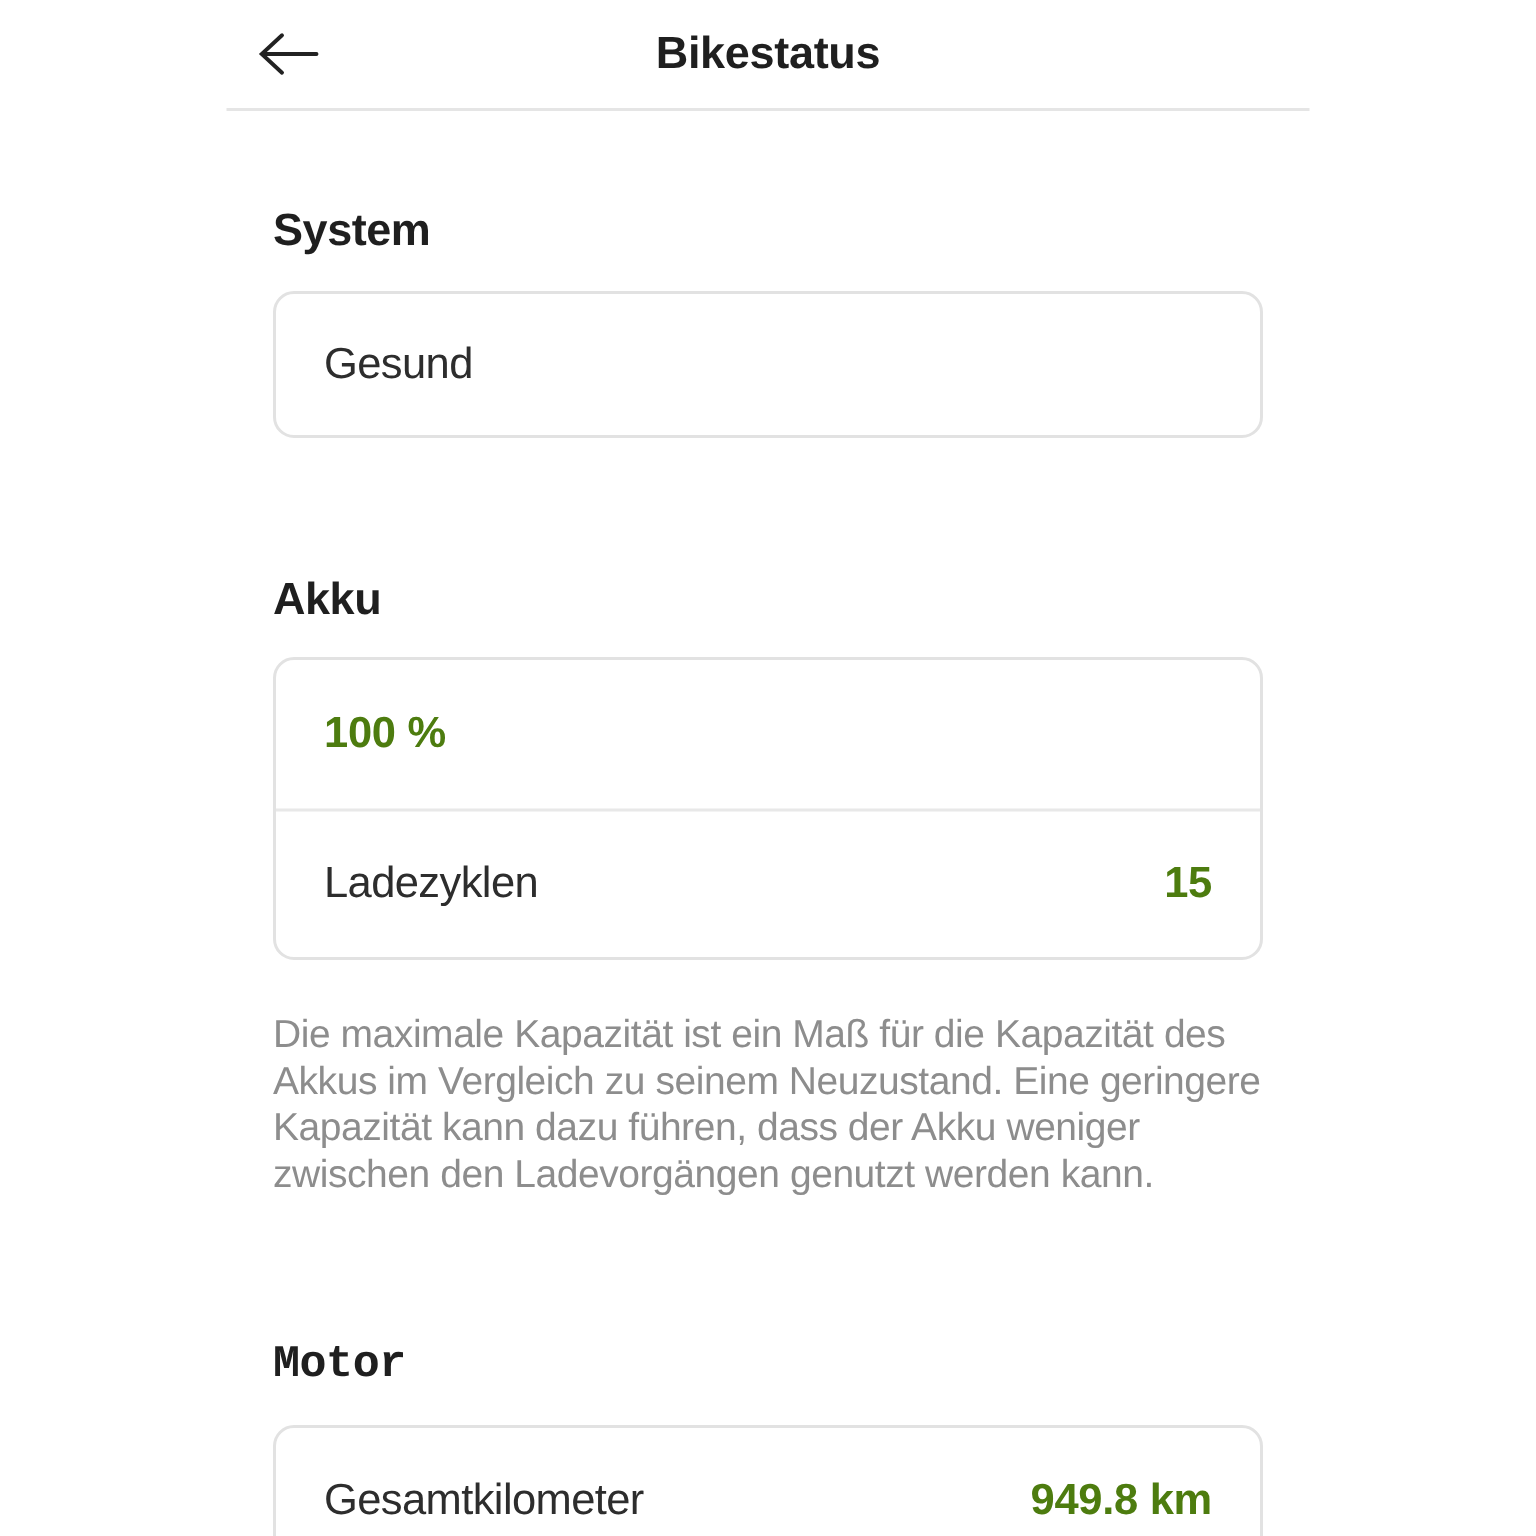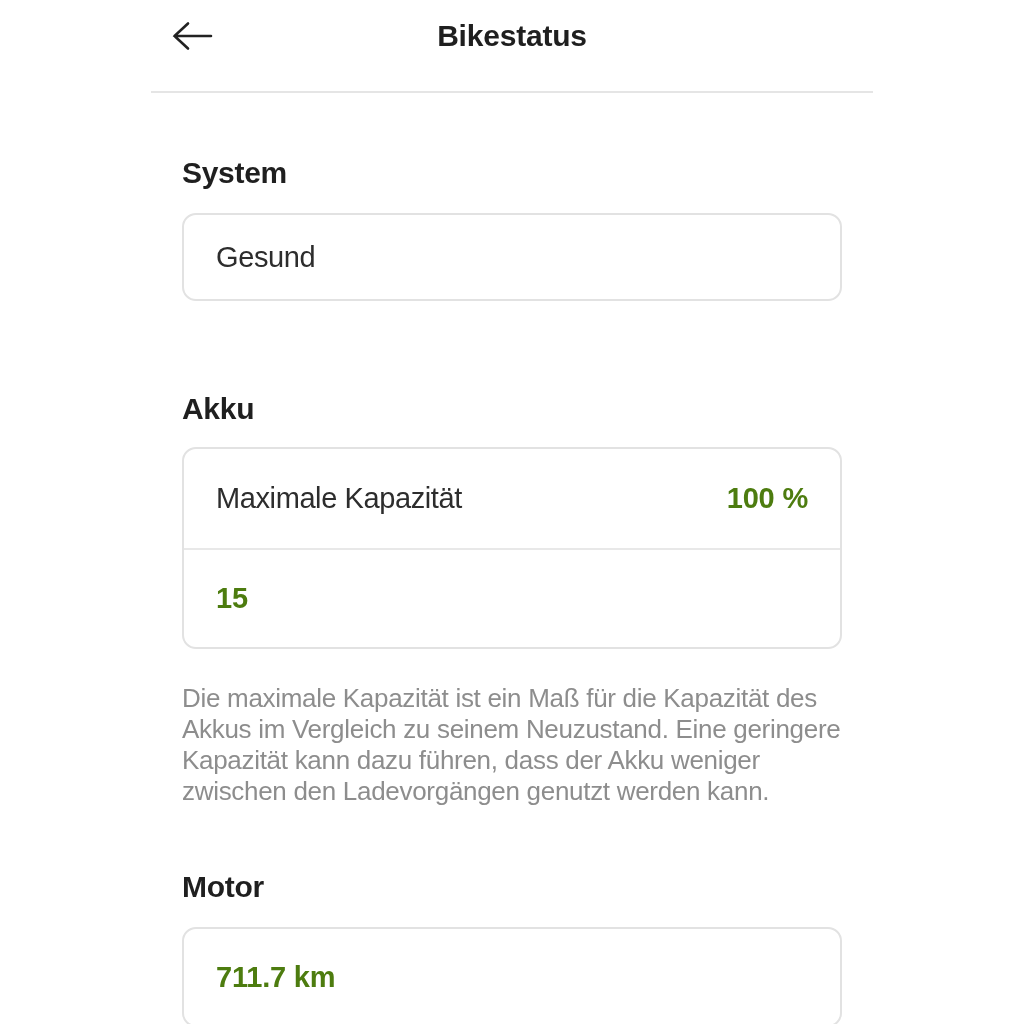--- a/index.html
+++ b/index.html
@@ -14,21 +14,21 @@
   .screen {
     width: 722px;
     margin: 0 auto;
     position: relative;
     height: 1024px;
     background: #ffffff;
   }
   
   .app-header {
     position: relative;
-    height: 93px;
+    height: 74px;
     border-bottom: 2px solid #e5e5e5;
   }
   .back-btn {
     position: absolute;
     left: 13px;
     top: 13px;
     width: 56px;
     height: 46px;
     background: transparent;
     border: none;
@@ -51,40 +51,40 @@
   main { padding: 0 31px; }
   h2.section-heading {
     font-size: 30px;
     font-weight: 700;
     line-height: 36px;
     letter-spacing: -0.3px;
     color: #1f1f1f;
   }
   .heading-system { margin-top: 62px; }
   .heading-akku   { margin-top: 90px; }
-  .heading-motor  { margin-top: 62px; }
+  .heading-motor  { margin-top: 94px; font-family: Liberation Mono, monospace; }
 
   .card {
     border: 2px solid #e2e2e2;
     border-radius: 14px;
     background: #ffffff;
     overflow: hidden;
   }
   .card-system { margin-top: 22px; }
   .card-akku   { margin-top: 20px; }
   .card-motor  { margin-top: 22px; }
 
   .row {
     display: flex;
     align-items: center;
     justify-content: space-between;
     padding: 0 32px;
   }
   .row + .row { border-top: 2px solid #e8e8e8; }
-  .row-sys   { height: 84px; }
+  .row-sys   { height: 94px; }
   .row-akku  { height: 99px; }
   .row-motor { height: 96px; }
 
   .row .label {
     font-size: 29px;
     font-weight: 400;
     letter-spacing: -0.4px;
     color: #2d2d2d;
   }
   .row .value {
@@ -127,33 +127,34 @@
         <div class="row row-sys">
           <span class="label">Gesund</span>
         </div>
       </div>
     </section>
 
     <section>
       <h2 class="section-heading heading-akku">Akku</h2>
       <div class="card card-akku">
         <div class="row row-akku">
-          <span class="label">Maximale Kapazität</span>
           <span class="value">100 %</span>
         </div>
         <div class="row row-akku">
+          <span class="label">Ladezyklen</span>
           <span class="value">15</span>
         </div>
       </div>
       <p class="section-description">Die maximale Kapazität ist ein Maß für die Kapazität des Akkus im Vergleich zu seinem Neuzustand. Eine geringere Kapazität kann dazu führen, dass der Akku weniger zwischen den Ladevorgängen genutzt werden kann.</p>
     </section>
 
     <section>
       <h2 class="section-heading heading-motor">Motor</h2>
       <div class="card card-motor">
         <div class="row row-motor">
-          <span class="value">711.7 km</span>
+          <span class="label">Gesamtkilometer</span>
+          <span class="value">949.8 km</span>
         </div>
       </div>
     </section>
 
   </main>
 </div>
 
 </body></html>

